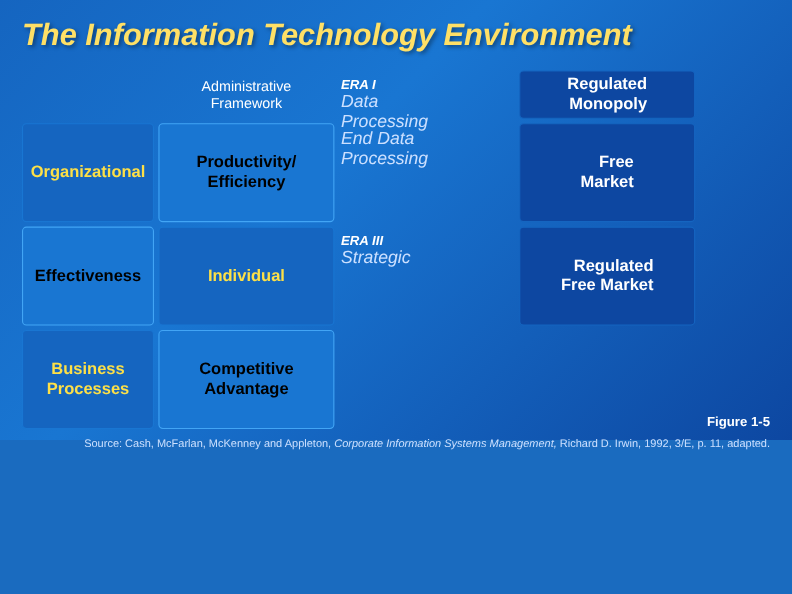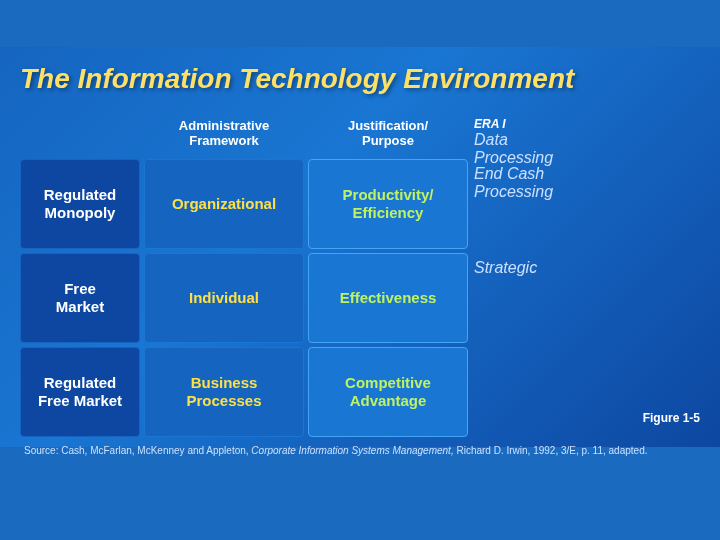--- a/index.html
+++ b/index.html
@@ -10,21 +10,20 @@
       font-family: Arial, sans-serif;
       background: #1a6bbf;
     }
 
     .slide {
       width: 720px;
       height: 400px;
       background: linear-gradient(135deg, #1565c0 0%, #1976d2 40%, #0d47a1 100%);
       padding: 16px 20px 10px 20px;
       position: relative;
-      margin-top: 47px;
     }
 
     .title {
       font-size: 28px;
       font-weight: bold;
       color: #ffe066;
       text-shadow: 2px 2px 4px rgba(0,0,0,0.4);
       margin-bottom: 16px;
       font-style: italic;
     }
@@ -38,21 +37,21 @@
     }
 
     .corner-empty {
       background: transparent;
     }
 
     .col-header {
       background: transparent;
       color: #ffffff;
       font-size: 13px;
-      font-weight: bold;
+      font-weight: normal;
       text-align: center;
       display: flex;
       align-items: center;
       justify-content: center;
       padding: 2px 4px;
     }
 
     .row-label {
       display: flex;
       flex-direction: column;
@@ -83,85 +82,87 @@
       font-size: 15px;
       font-weight: bold;
       padding: 6px 8px;
       line-height: 1.2;
     }
 
     .cell-dark {
       background: #0d47a1;
       color: #ffffff;
       border: 1px solid #1565c0;
+      text-align: right;
     }
 
     .cell-medium {
       background: #1565c0;
       color: #fde047;
       border: 1px solid #1976d2;
     }
 
     .cell-light {
       background: #1976d2;
-      color: #bef264;
+      color: #000000;
       border: 1px solid #42a5f5;
     }
 
     .source {
       margin-top: 8px;
       font-size: 10px;
       color: #cce0ff;
       padding-left: 4px;
+      text-align: right;
     }
 
     .source em {
       font-style: italic;
     }
 
     .figure-ref {
       position: absolute;
-      bottom: 22px;
+      bottom: 10px;
       right: 20px;
       font-size: 12px;
       color: #ffffff;
       font-weight: bold;
       text-align: right;
     }
   </style>
 </head>
 <body>
 
 <div class="slide">
   <div class="title">The Information Technology Environment</div>
 
   <div class="grid-wrapper">
 
     <div class="corner-empty"></div>
     <div class="col-header">Administrative<br>Framework</div>
-    <div class="col-header">Justification/<br>Purpose</div>
 
     <div class="row-label">
       <span class="era">ERA I</span>
       <span class="sub">Data</span>
       <span class="sub">Processing</span>
     </div>
     <div class="cell cell-dark">Regulated<br>Monopoly</div>
     <div class="cell cell-medium">Organizational</div>
     <div class="cell cell-light">Productivity/<br>Efficiency</div>
 
     <div class="row-label">
-      <span class="sub">End Cash</span>
+      <span class="sub">End Data</span>
       <span class="sub">Processing</span>
     </div>
     <div class="cell cell-dark">Free<br>Market</div>
+    <div class="cell cell-light">Effectiveness</div>
     <div class="cell cell-medium">Individual</div>
-    <div class="cell cell-light">Effectiveness</div>
 
     <div class="row-label">
+      <span class="era">ERA III</span>
       <span class="sub">Strategic</span>
     </div>
     <div class="cell cell-dark">Regulated<br>Free Market</div>
     <div class="cell cell-medium">Business<br>Processes</div>
     <div class="cell cell-light">Competitive<br>Advantage</div>
 
   </div>
 
   <div class="source">
     <span>Source: Cash, McFarlan, McKenney and Appleton, </span><em>Corporate Information Systems Management,</em><span> Richard D. Irwin, 1992, 3/E, p. 11, adapted.</span>

